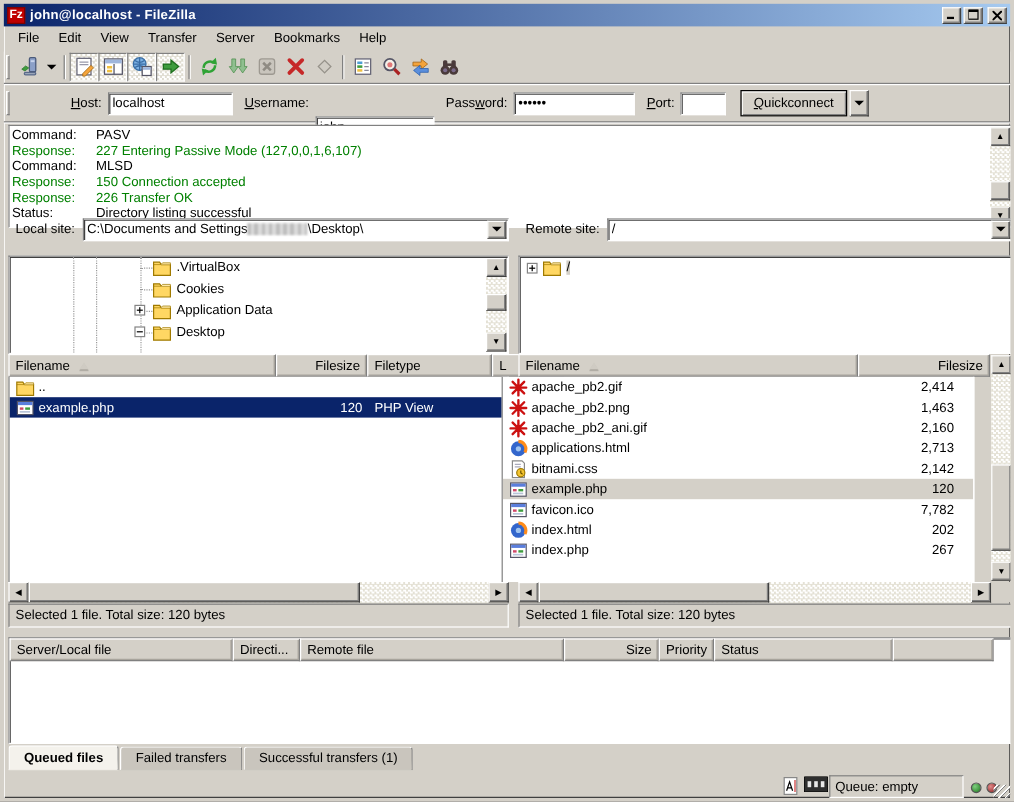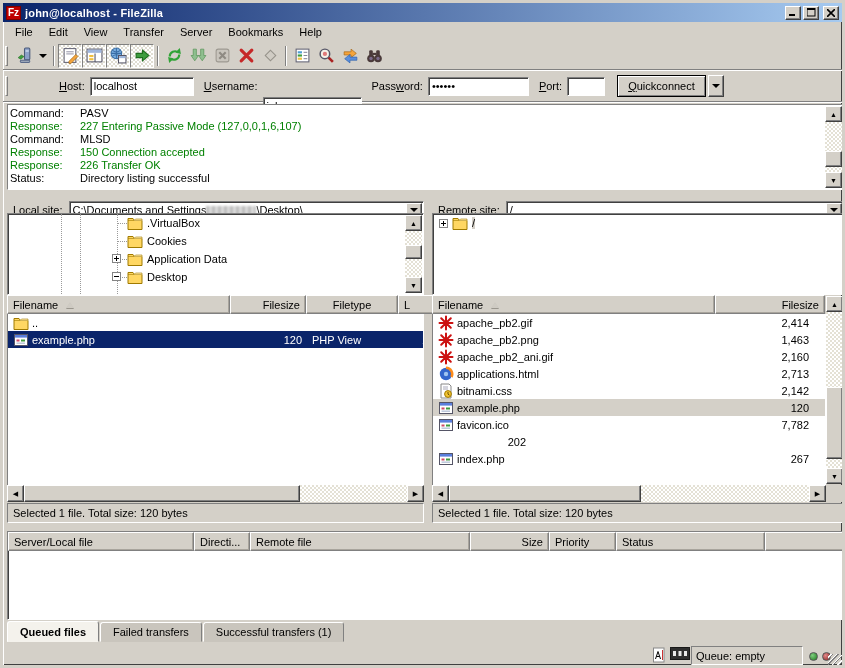--- a/index.html
+++ b/index.html
@@ -58,21 +58,21 @@
   .log-line { display:flex; height:13px; line-height:13px; white-space:nowrap; }
   .log-label { width:70px; flex:none; }
   .log-line.response { color:#008000; }
   .vscroll { position:absolute; width:17px; display:flex; flex-direction:column; }
   .log-vscroll { right:1px; top:1px; bottom:1px; }
   .sb-btn { height:16px; flex:none; display:flex; align-items:center; justify-content:center; font-size:7px; color:#000; }
   .sb-track { flex:1; background:#F1EFE2; background-image:repeating-conic-gradient(#fff 0 25%, #E4E1D5 0 50%); background-size:4px 4px; position:relative; }
   .sb-thumb { position:absolute; left:0; width:100%; }
 
   
-  .sitebar { position:absolute; top:197px; height:20px; display:flex; align-items:center; }
+  .sitebar { position:absolute; top:178px; height:20px; display:flex; align-items:center; }
   .sitebar .sb-label { padding:0 6px; white-space:nowrap; }
   .combo { flex:1; height:19px; background:#fff; border:1px solid; border-color:#808080 #fff #fff #808080;
     box-shadow:inset 1px 1px 0 #404040; display:flex; align-items:center; padding-left:3px; position:relative; }
   .combo-text { flex:1; white-space:nowrap; overflow:hidden; }
   .combo-dd { width:16px; height:15px; margin-right:1px; display:flex; align-items:center; justify-content:center; flex:none; }
   .redacted { display:inline-block; width:50px; height:10px; vertical-align:middle;
     background:repeating-linear-gradient(90deg,#bdbdbd 0 3px,#dcdcdc 3px 6px); filter:blur(1px); }
 
   
   .treepane { position:absolute; top:210px; height:82px; background:#fff; border:1px solid; border-color:#808080 #fff #fff #808080; box-shadow:inset 1px 1px 0 #404040; overflow:hidden; }
@@ -459,21 +459,21 @@
   </div>
 
   <div class="listhdr" style="left:4px;width:417px" id="localhdr">
       <div class="hcell" style="width: 223px;">
         <span>Filename</span>
         <span class="sort-asc"></span>
       </div>
       <div class="hcell right" style="width: 76px;">
         <span>Filesize</span>
       </div>
-      <div class="hcell" style="width: 92px; justify-content: center;">
+      <div class="hcell" style="width: 104px;">
         <span>Filetype</span>
       </div>
       <div class="hcell" style="width: 60px;">
         <span>L</span>
       </div>
     </div>
 
   <div class="listhdr" style="left:429px;width:394px" id="remotehdr">
       <div class="hcell" style="width: 283px;">
         <span>Filename</span>
@@ -511,21 +511,21 @@
             </svg>
           </span>
           <span>example.php</span>
         </span>
         <span class="cell right" style="width: 76px;">120</span>
         <span class="cell" style="width: 110px;">PHP View</span>
         <span class="cell" style="width: 60px;">1</span>
       </div>
     </div>
 
-  <div class="listbody" style="left:429px;width:394px" id="remotelist">
+  <div class="listbody" style="left:415px;width:394px" id="remotelist">
       <div class="lrow">
         <span class="cell" style="width: 283px;">
           <span class="icon16">
             <svg viewBox="0 0 16 16">
               <path d="M8 1.5v13M1.5 8h13M3.2 3.2l9.6 9.6M12.8 3.2L3.2 12.8" stroke="#CC1111" stroke-width="2" stroke-linecap="round"></path>
             </svg>
           </span>
           <span>apache_pb2.gif</span>
         </span>
         <span class="cell right" style="width: 98px;">2,414</span>
@@ -604,20 +604,30 @@
               <rect x="3.5" y="7.5" width="3" height="2" fill="#D04868"></rect>
               <rect x="8" y="7.5" width="4" height="2" fill="#3E9C3E"></rect>
               <rect x="3.5" y="10.5" width="8.5" height="1.4" fill="#B8C4D8"></rect>
             </svg>
           </span>
           <span>favicon.ico</span>
         </span>
         <span class="cell right" style="width: 98px;">7,782</span>
       </div>
       <div class="lrow">
+        <span class="cell" style="width: 283px;">
+          <span class="icon16">
+            <svg viewBox="0 0 16 16">
+              <circle cx="8" cy="8" r="6.2" fill="#3366CC"></circle>
+              <path d="M8 1.8a6.2 6.2 0 0 1 5.4 9.2" stroke="#FF8C1A" stroke-width="2.6" fill="none"></path>
+              <circle cx="8" cy="8" r="2.2" fill="#9FC4F0"></circle>
+            </svg>
+          </span>
+          <span>index.html</span>
+        </span>
         <span class="cell right" style="width: 98px;">202</span>
       </div>
       <div class="lrow">
         <span class="cell" style="width: 283px;">
           <span class="icon16">
             <svg viewBox="0 0 16 16">
               <rect x="1.5" y="2.5" width="13" height="11" fill="#fff" stroke="#556"></rect>
               <rect x="2" y="3" width="12" height="2.6" fill="#5A7EDC"></rect>
               <rect x="3.5" y="7.5" width="3" height="2" fill="#D04868"></rect>
               <rect x="8" y="7.5" width="4" height="2" fill="#3E9C3E"></rect>
@@ -668,21 +678,21 @@
         </div>
         <div class="hcell" style="width: 56px;">
           <span>Directi...</span>
         </div>
         <div class="hcell" style="width: 220px;">
           <span>Remote file</span>
         </div>
         <div class="hcell right" style="width: 79px;">
           <span>Size</span>
         </div>
-        <div class="hcell" style="width: 67px;">
+        <div class="hcell" style="width: 46px;">
           <span>Priority</span>
         </div>
         <div class="hcell" style="width: 149px;">
           <span>Status</span>
         </div>
         <div class="hcell" style="width: 84px;"></div>
       </div>
   </div>
 
   <div class="tabs" id="queuetabs">

